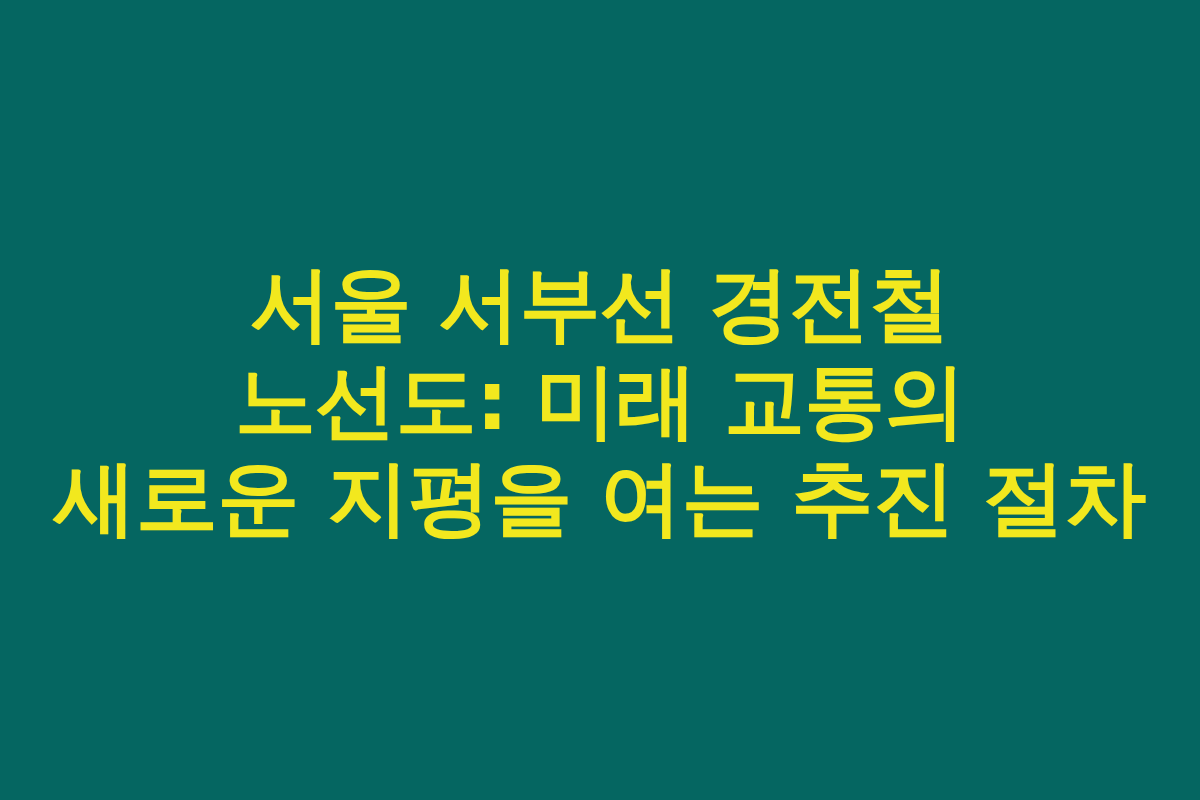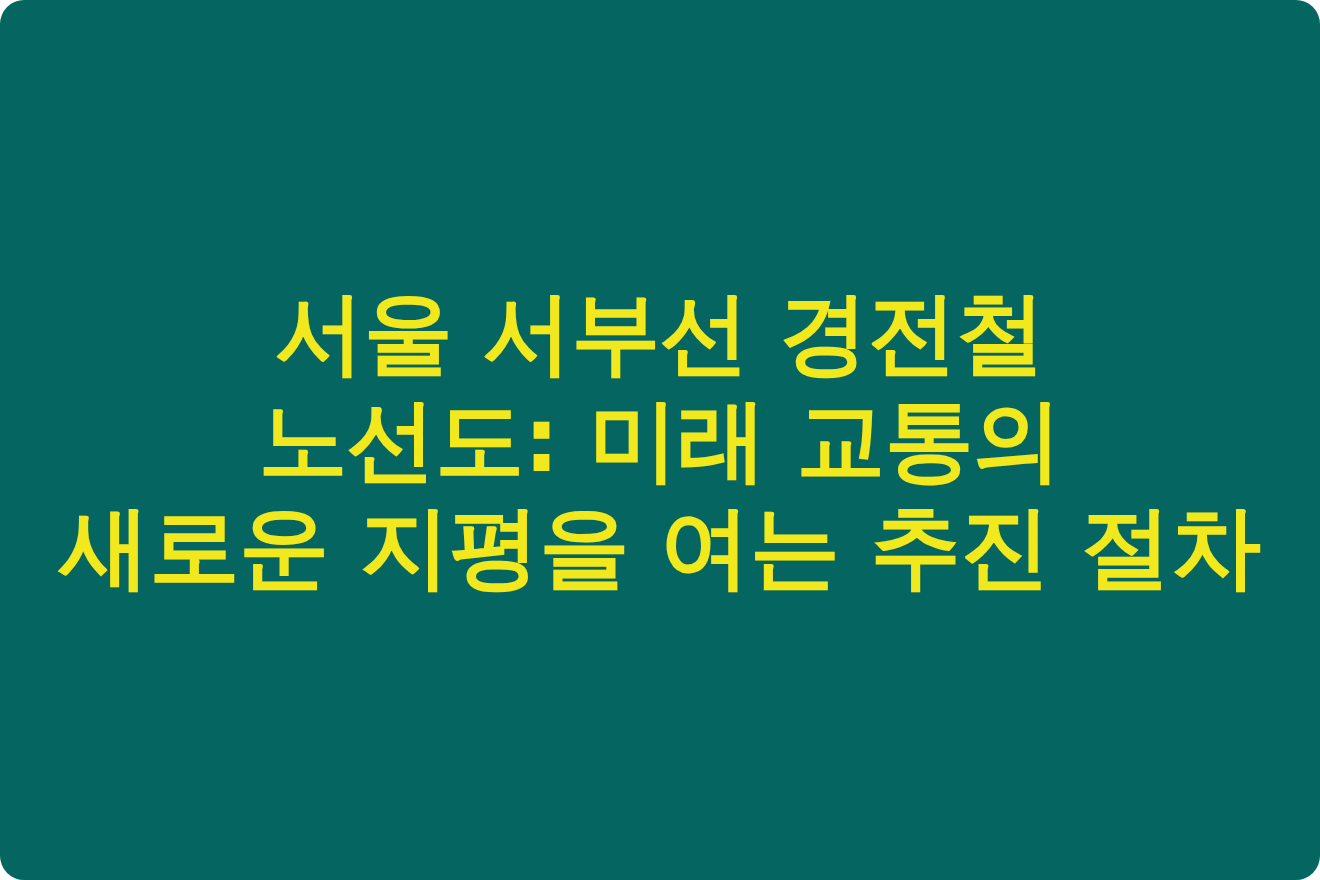--- a/index.html
+++ b/index.html
@@ -18,21 +18,20 @@
   .banner {
     position: relative;
     width: 1200px;
     height: 800px;
     box-sizing: border-box;
     display: flex;
     flex-direction: column;
     align-items: center;
     justify-content: center;
     background: #056661;
-    border-radius: 22px;
   }
 
   .title-block {
     width: 1160px;
     margin: 0;
     padding: 0;
     text-align: center;
     display: flex;
     flex-direction: column;
     align-items: center;

